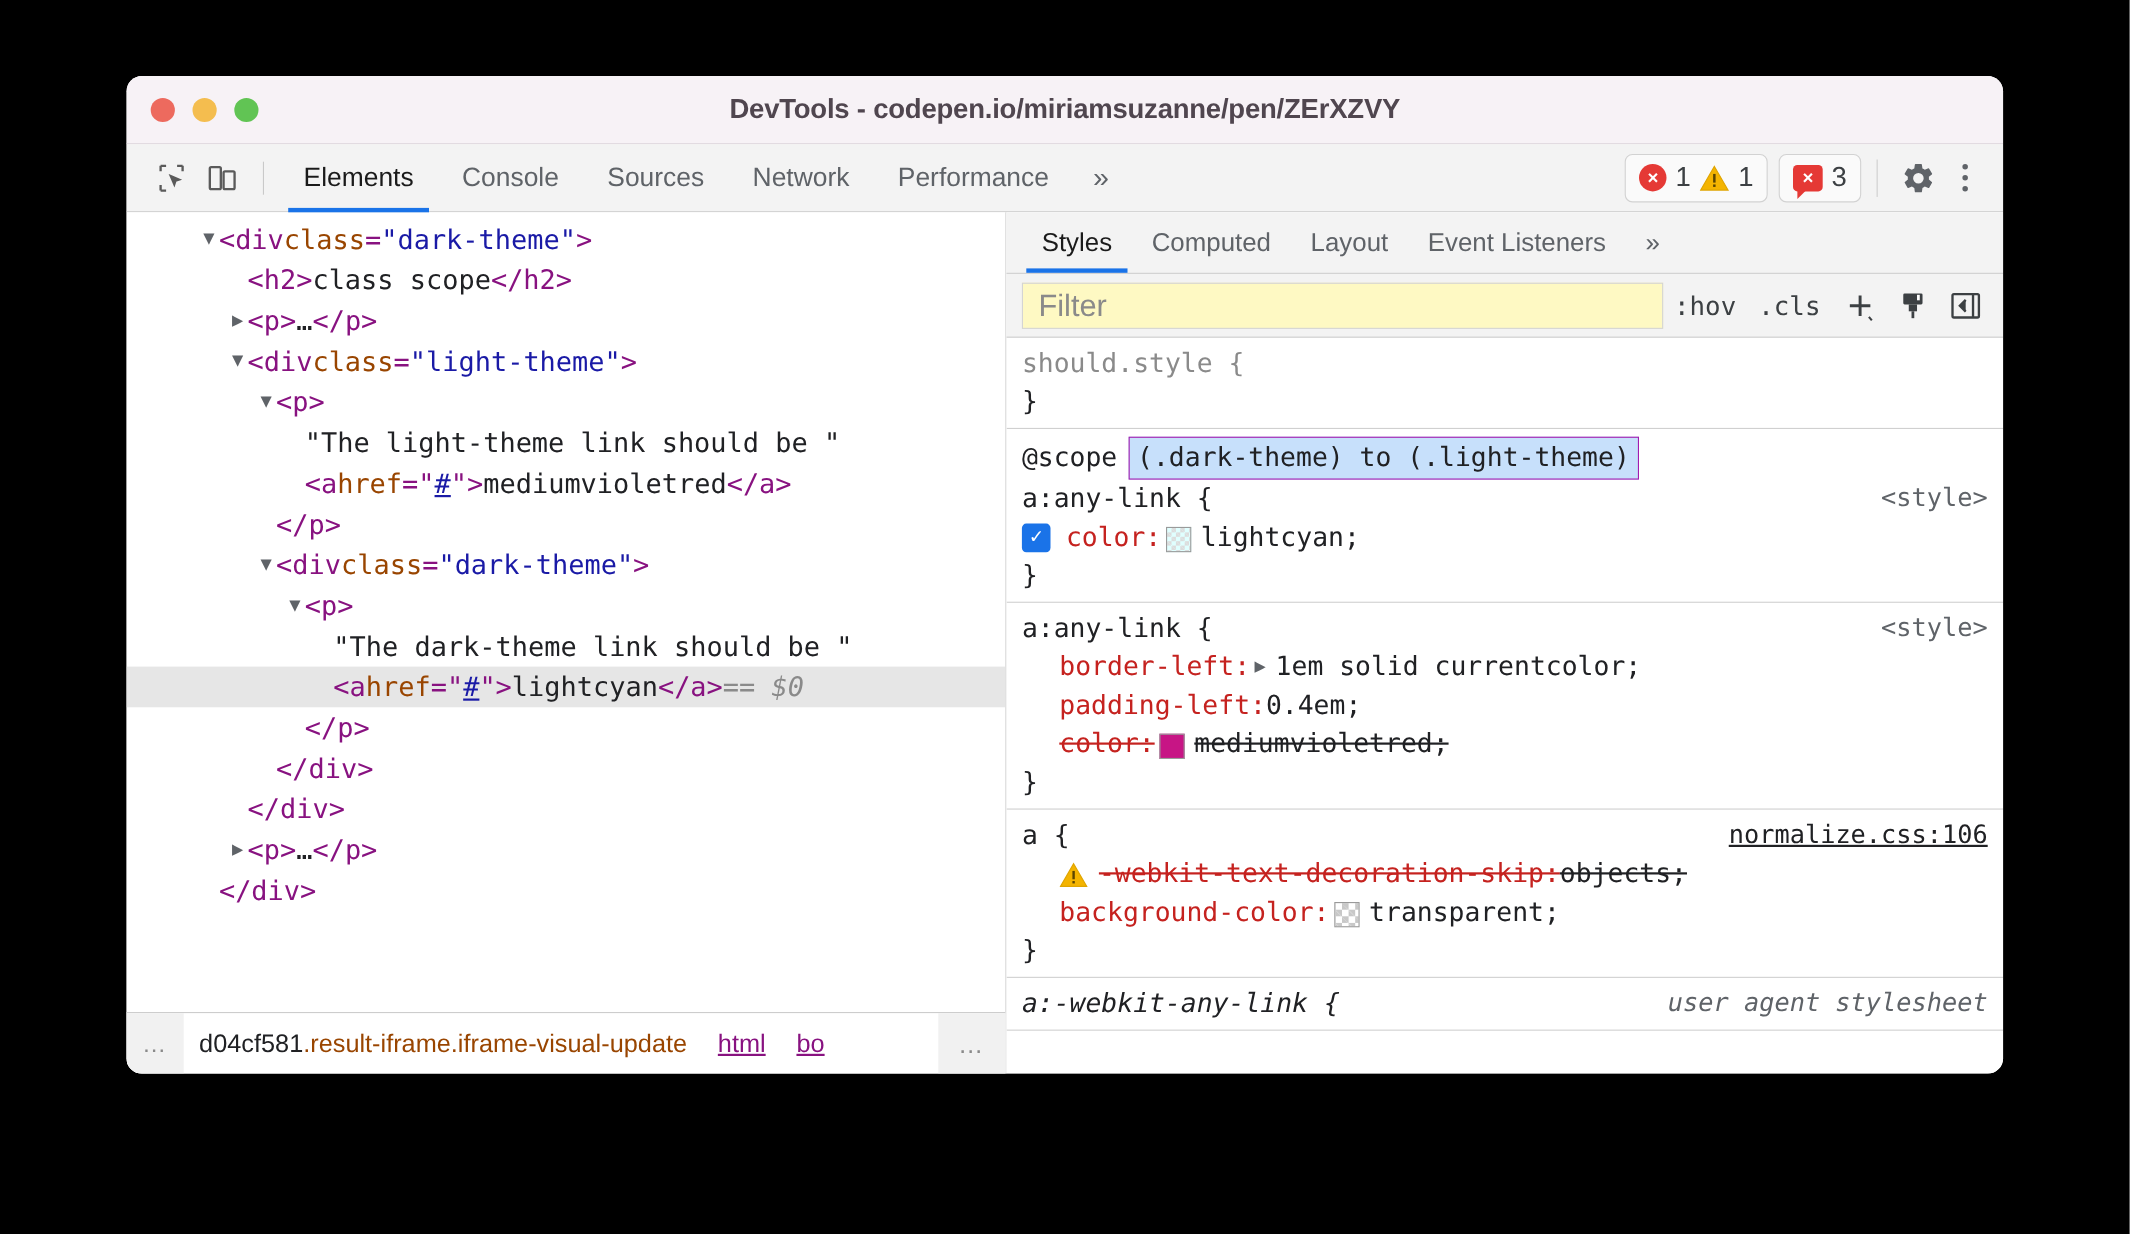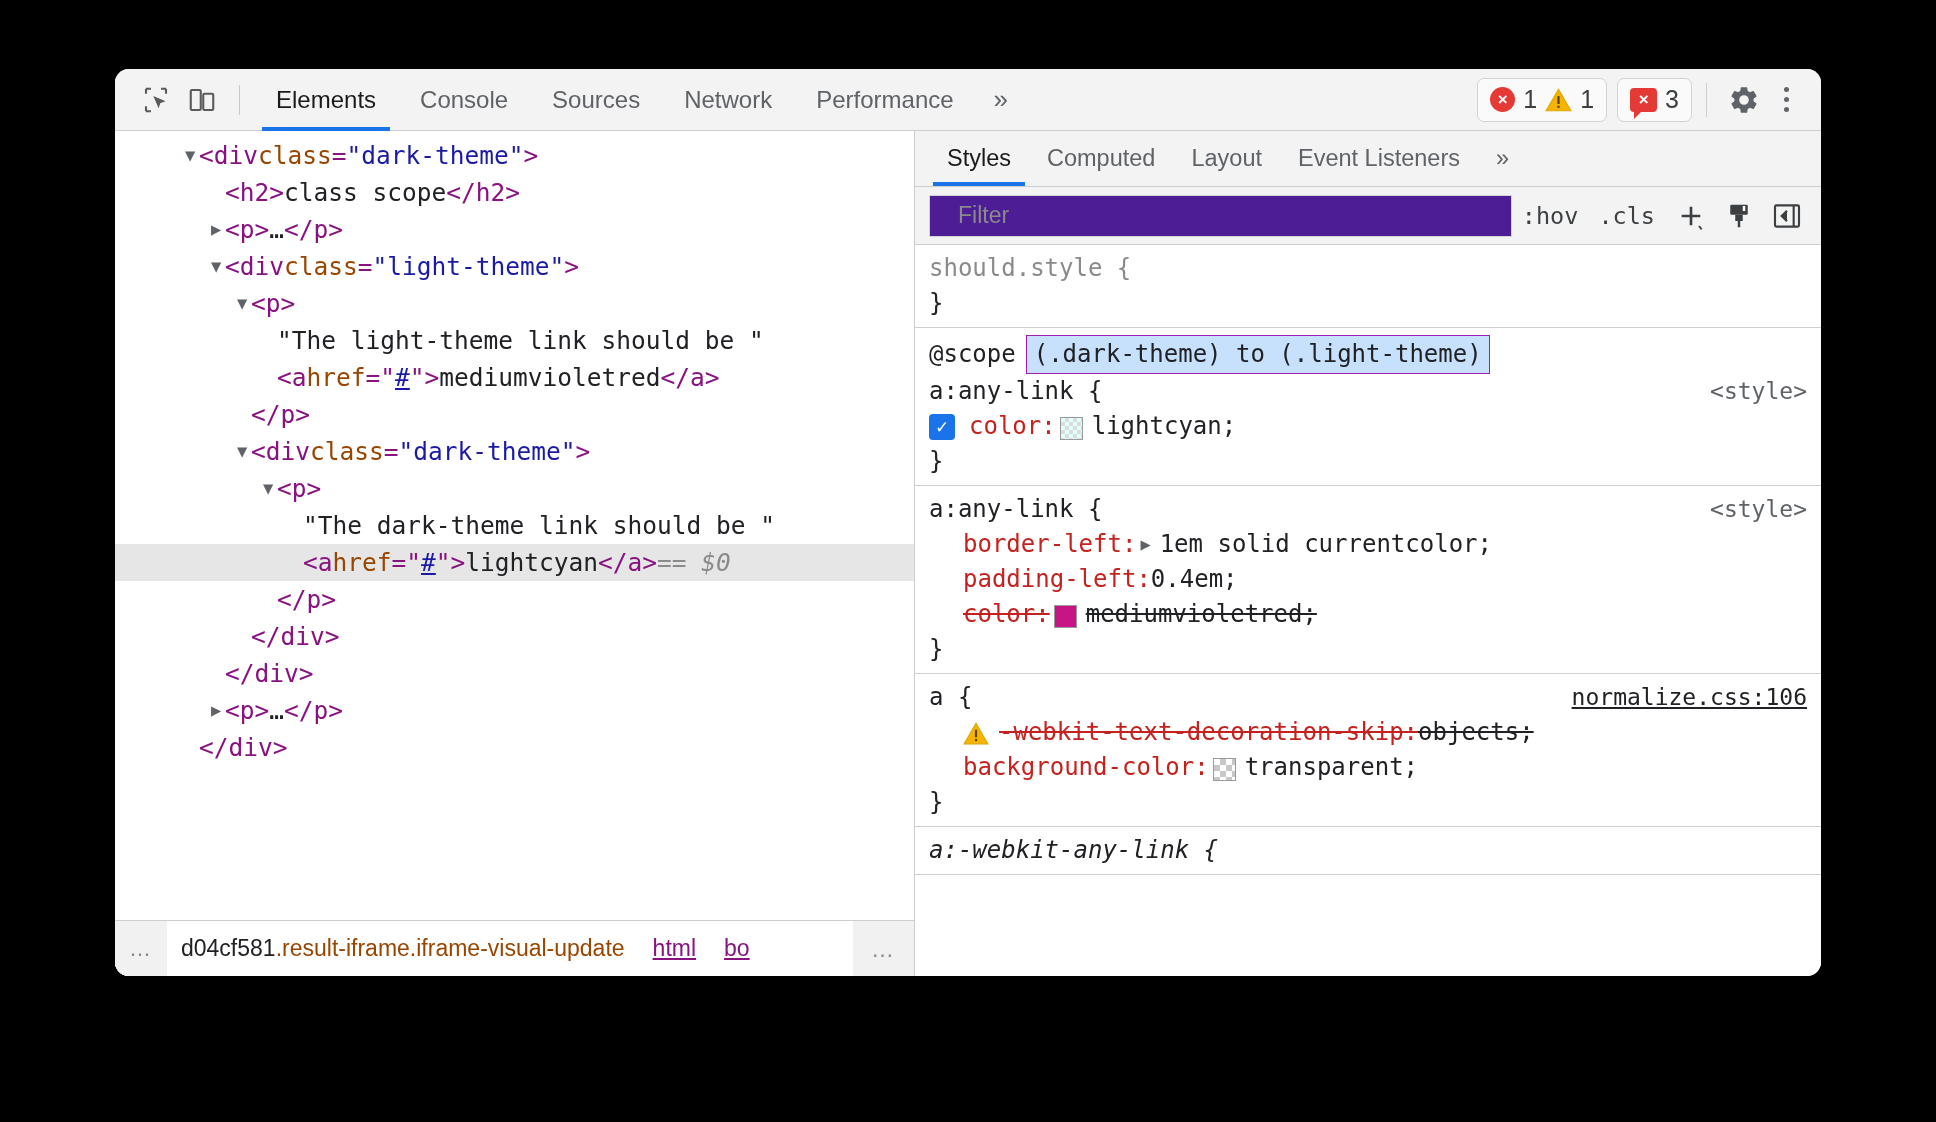--- a/index.html
+++ b/index.html
@@ -185,23 +185,23 @@
 
   .filterbar {
     flex:0 0 58px; height:58px;
     background:#f3f3f3;
     border-bottom:1px solid #cdcdcd;
     display:flex; align-items:center;
     padding:0 12px 0 14px; gap:0;
   }
   .filter-input {
     flex:1 1 auto; height:42px;
-    background:#4c1d95; border:1px solid #d4d4d4;
-    display:flex; align-items:center;
-    padding:0 28px; font-size:23px; color:#8a8a8a;
+    background:#fef9c3; border:1px solid #d4d4d4;
+    display:flex; align-items:center;
+    padding:0 14px; font-size:28px; color:#8a8a8a;
     min-width:0;
   }
   .fbtn {
     font-family:"DejaVu Sans Mono", monospace;
     font-size:23.5px; color:#3c4043;
     padding:0 10px; height:44px;
     display:flex;align-items:center;
   }
   .fico { width:44px;height:44px;display:flex;align-items:center;justify-content:center;margin-left:4px;}
 
@@ -262,20 +262,28 @@
   .expander {
     color:#5f6368; font-size:17px; margin:0 9px 0 4px;
   }
   .warn-inline { margin-right:10px; display:flex; align-items:center; }
 </style>
 </head>
 <body>
 
 <div class="window">
 
+  <div class="titlebar">
+    <div class="traffic">
+      <span class="dot red"></span>
+      <span class="dot yellow"></span>
+      <span class="dot green"></span>
+    </div>
+    <div class="title">DevTools - codepen.io/miriamsuzanne/pen/ZErXZVY</div>
+  </div>
 
   <div class="dt-toolbar">
     <div class="tbtn">
       <svg width="30" height="30" viewBox="0 0 24 24" fill="none" stroke="#5a5a5a" stroke-width="1.7">
         <path d="M4 3h4M4 3v4M20 3h-4M20 3v4M4 21h4M4 21v-4"></path>
         <path d="M11 10l7 3-3 1-1 3z" fill="#5a5a5a" stroke="#5a5a5a" stroke-width="1.2"></path>
       </svg>
     </div>
     <div class="tbtn">
       <svg width="30" height="30" viewBox="0 0 24 24" fill="none" stroke="#5a5a5a" stroke-width="1.7">
@@ -590,18 +598,19 @@
               <span class="prop">background-color:</span>
               <span class=""> </span>
               <span class="swatch sw-transparent"></span>
               <span class="val">transparent;</span>
             </div>
             <div class="r-line">}</div>
           </div>
           <div class="rule">
             <div class="r-line">
               <span class="sel ua">a:-webkit-any-link {</span>
+              <span class="origin italic">user agent stylesheet</span>
             </div>
           </div>
         </div>
     </div>
   </div>
 </div>
 
 </body></html>

